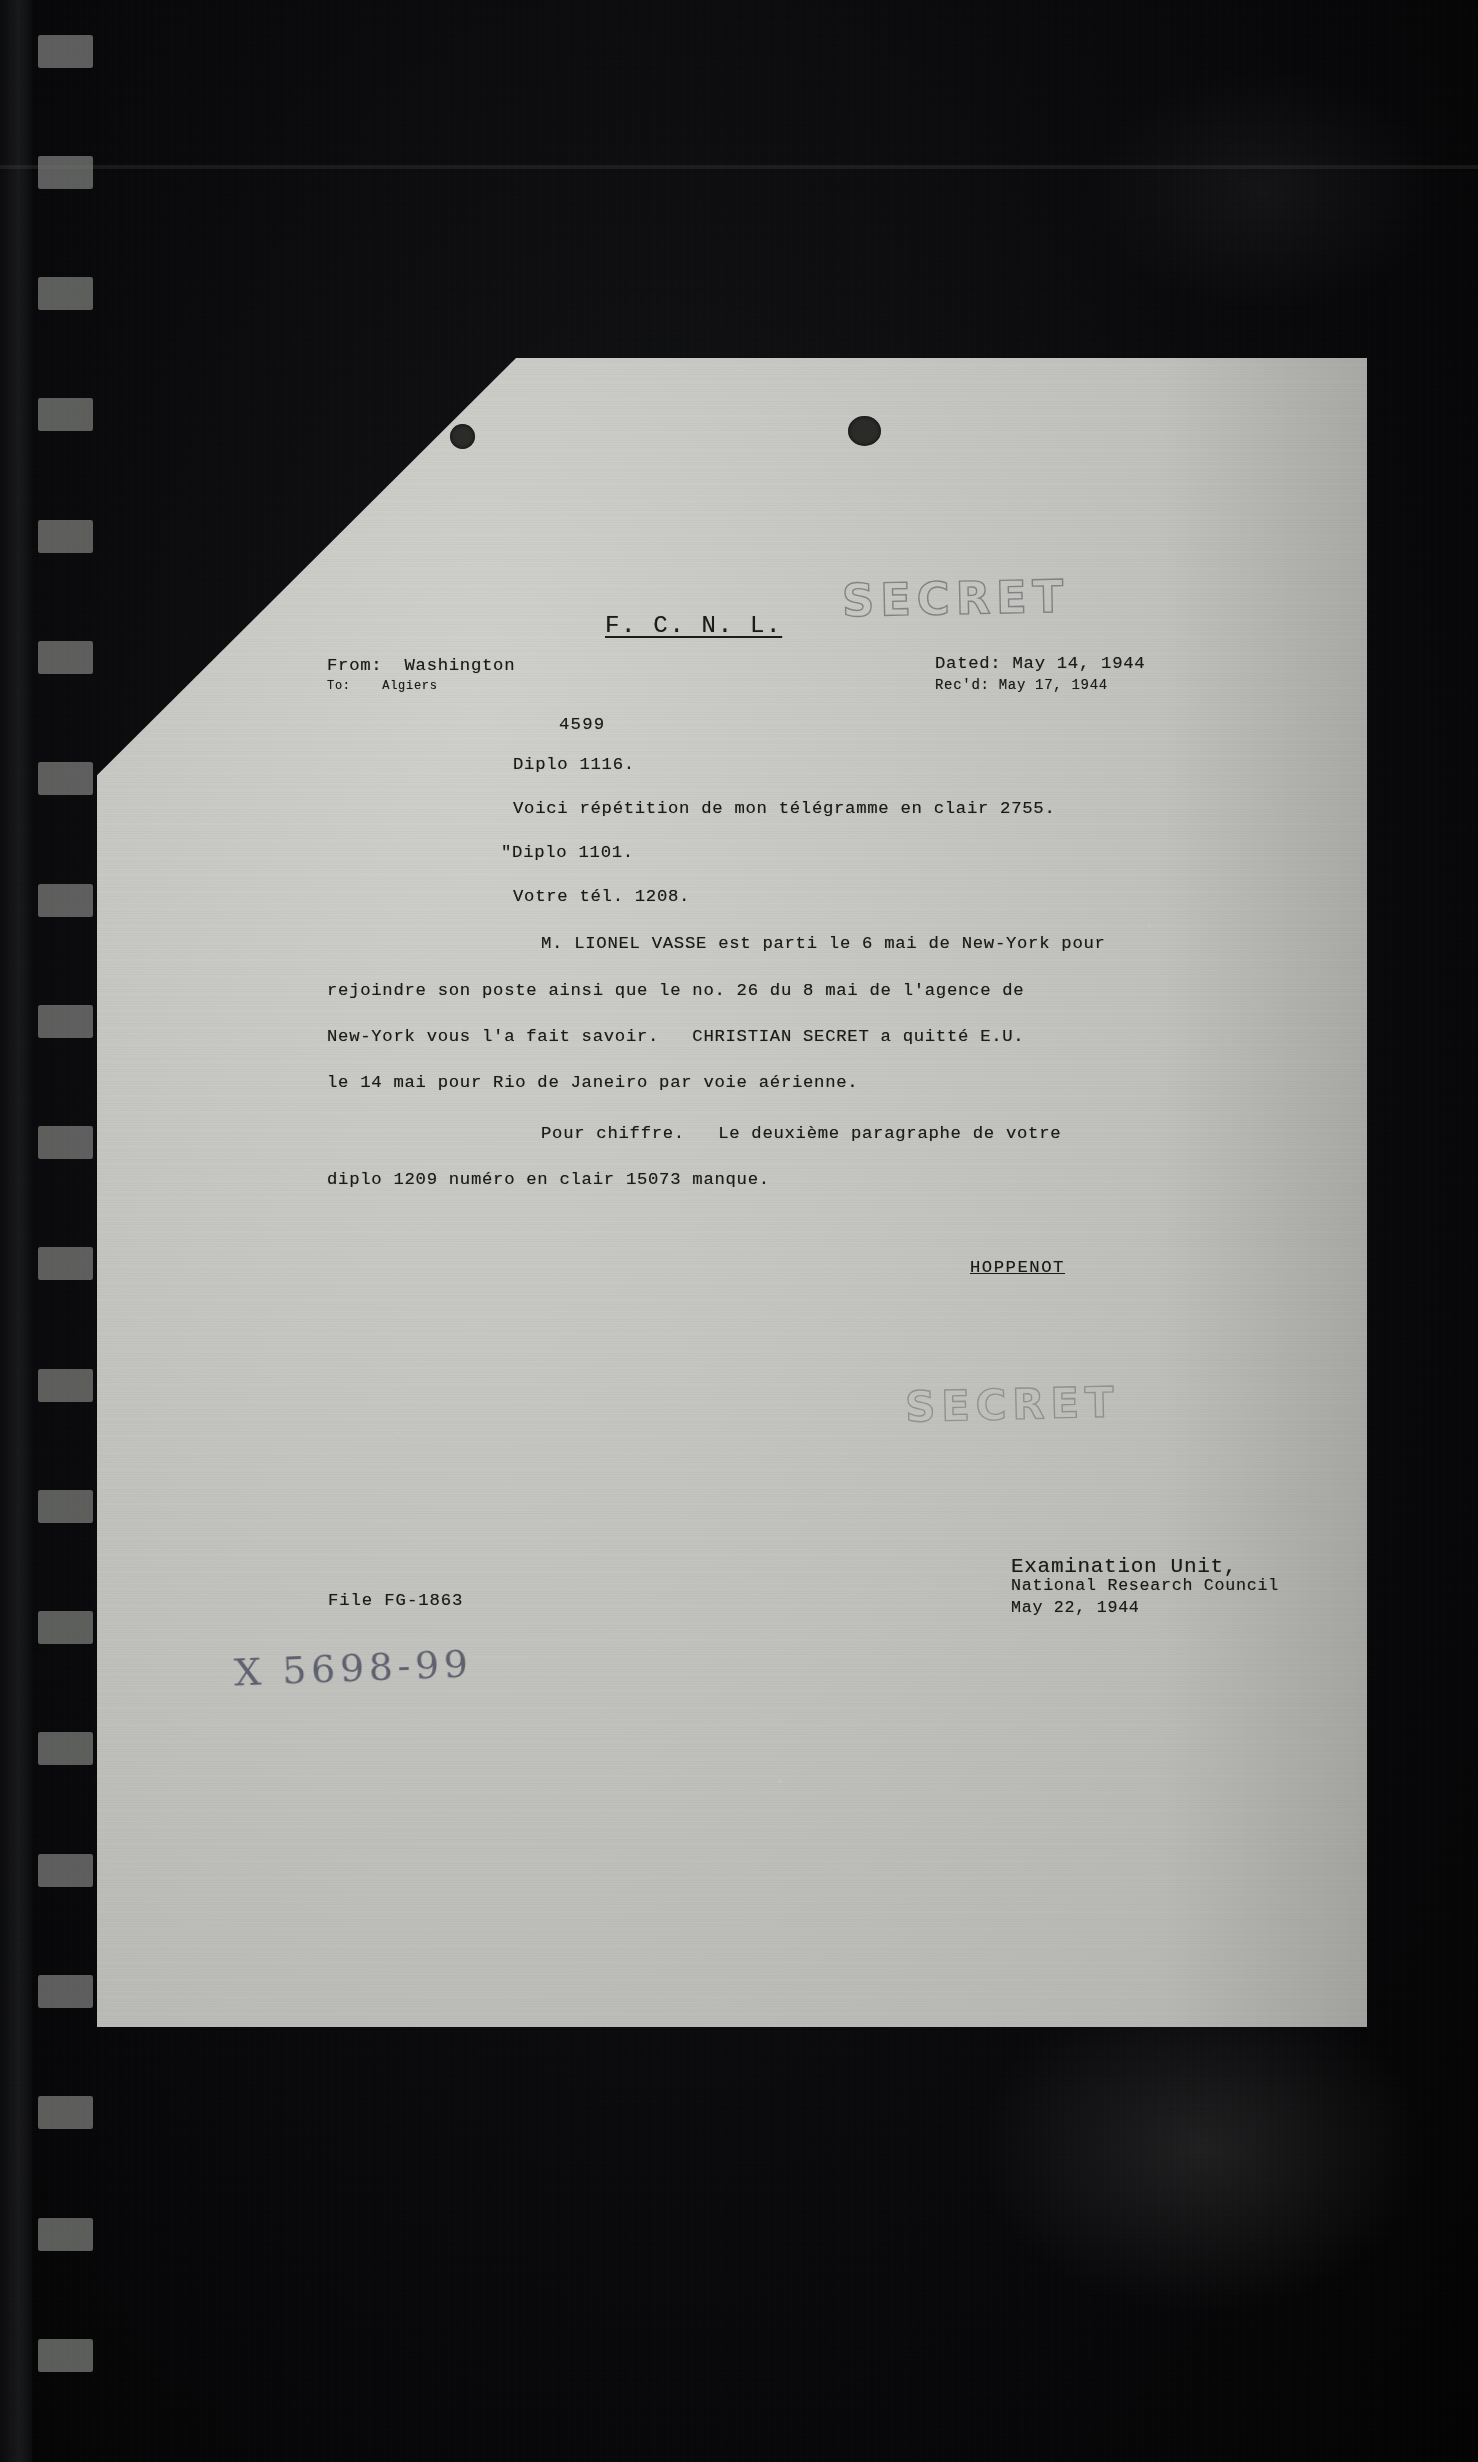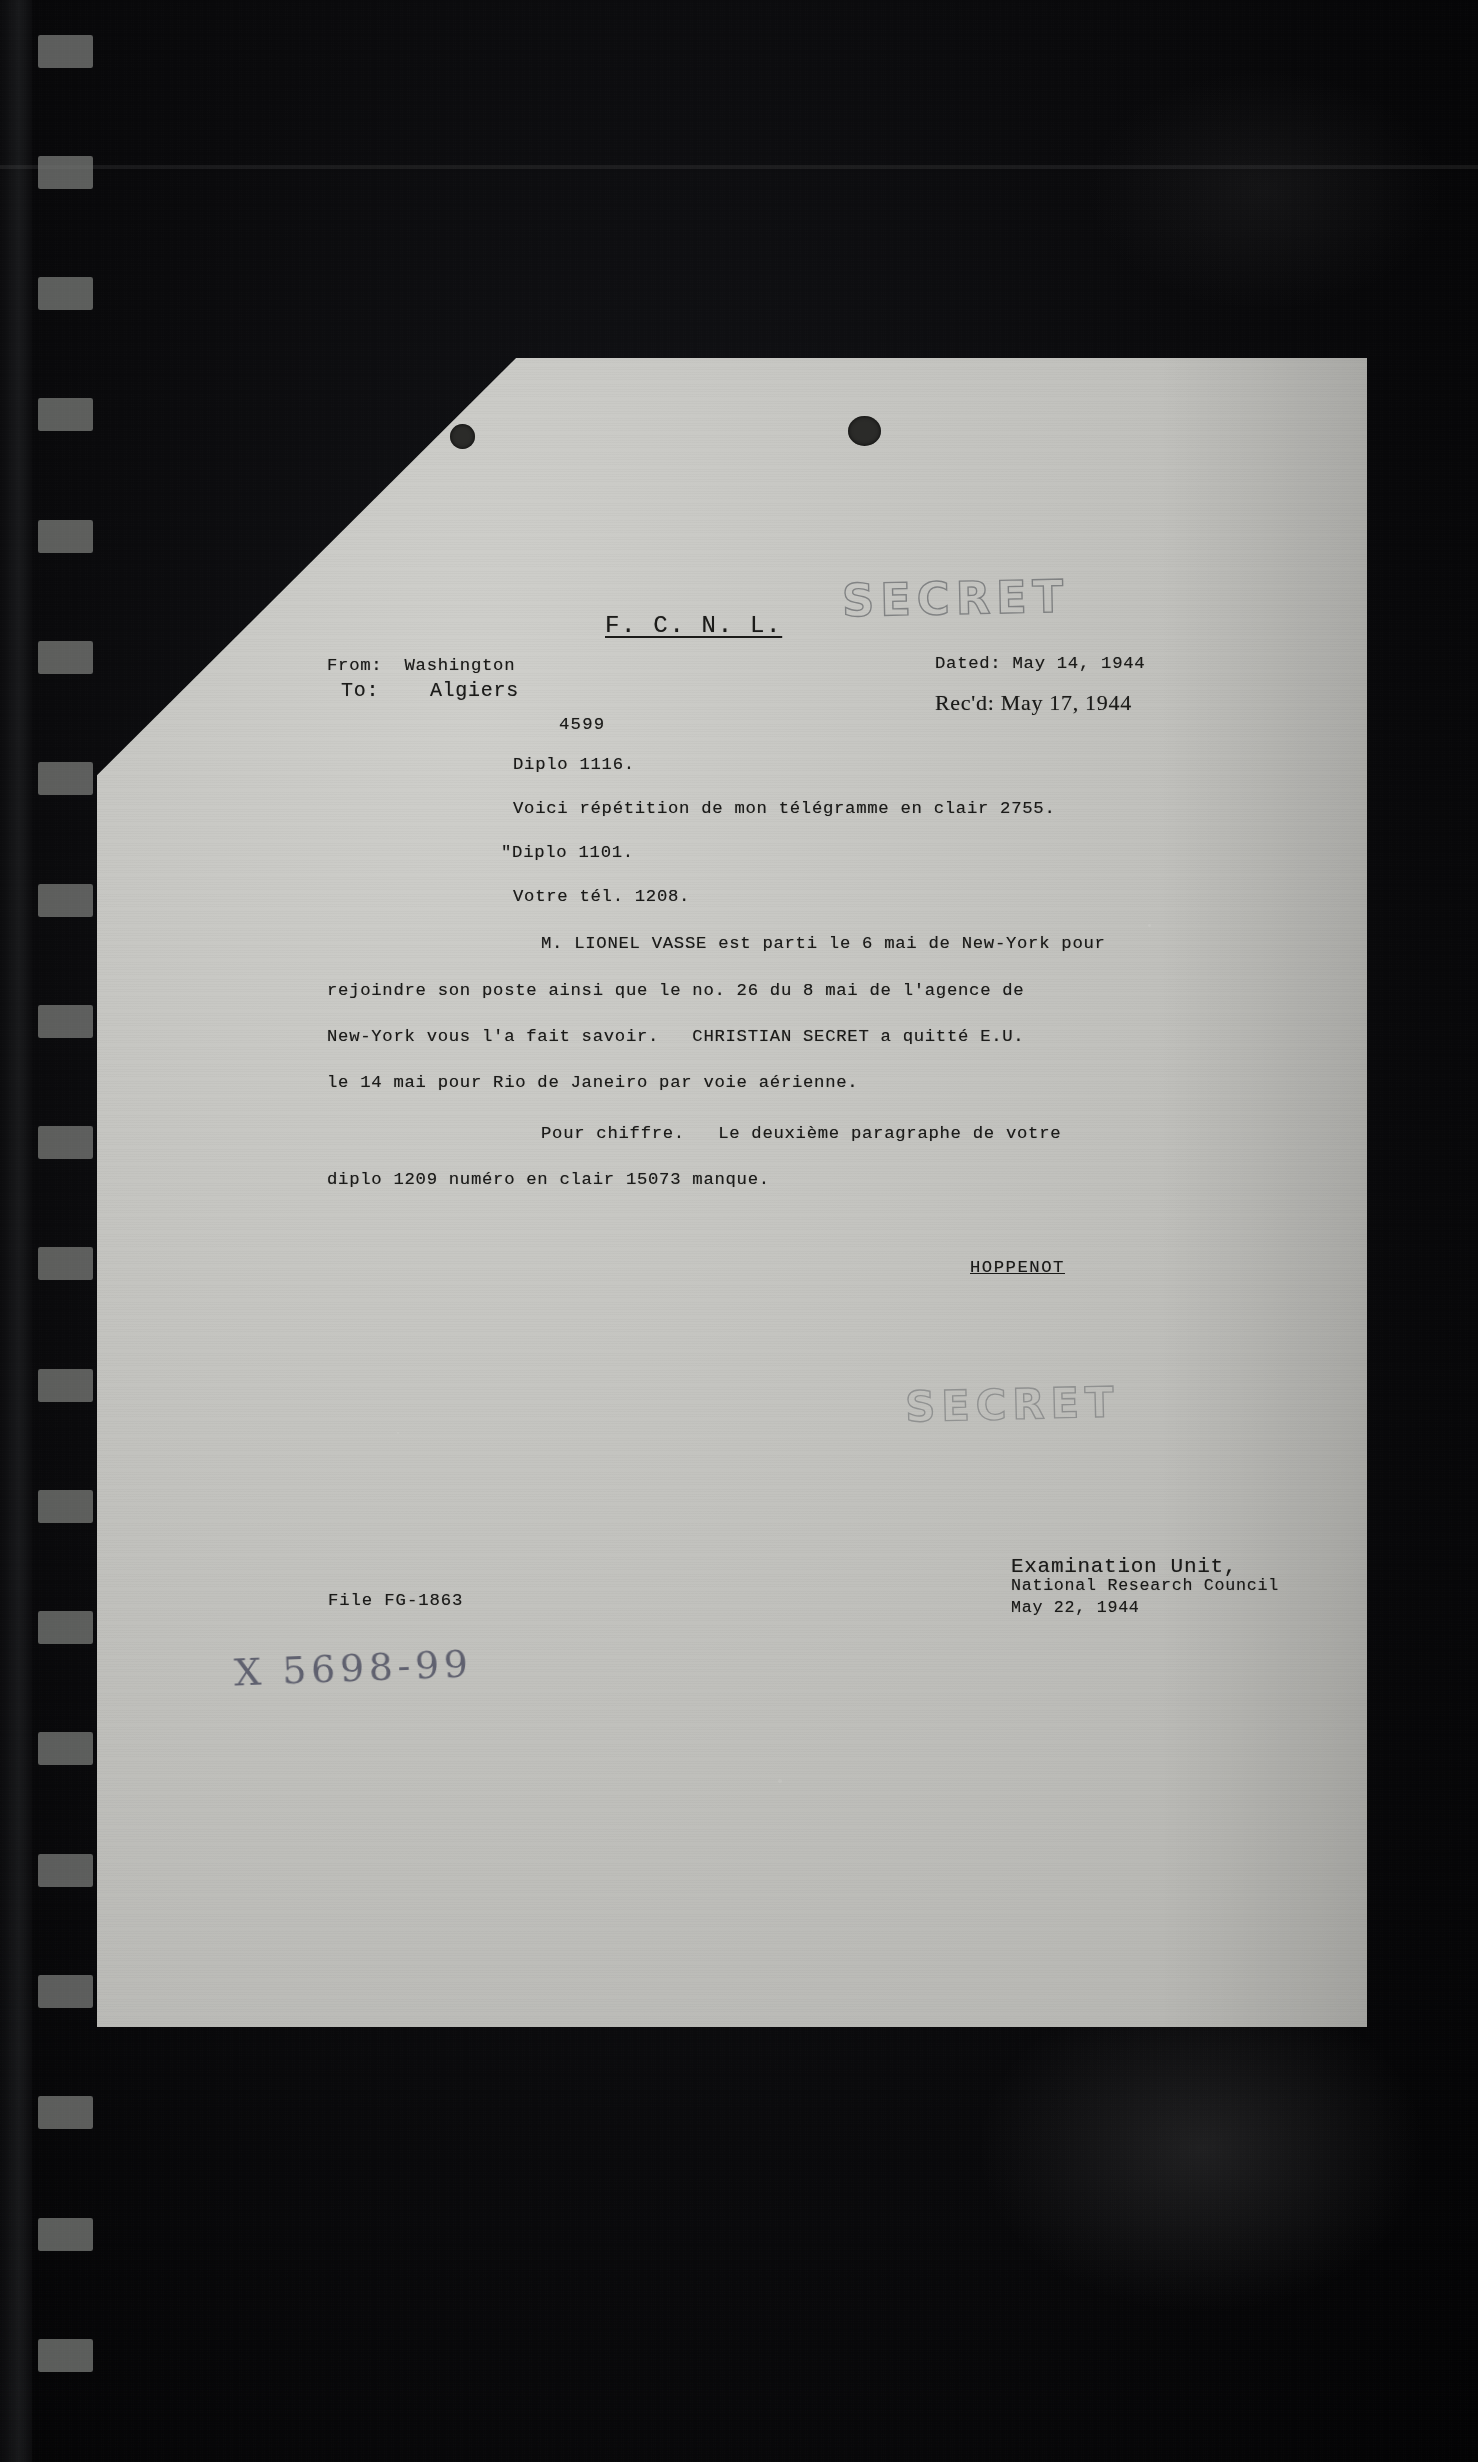--- a/index.html
+++ b/index.html
@@ -134,23 +134,23 @@
 
   #heading-fcnl {
     left: 508px; top: 254px;
     font-size: 24px;
     letter-spacing: 1.7px;
     text-decoration: underline;
     text-underline-offset: 3.5px;
   }
 
   #from-line  { left: 230px; top: 298px; font-size: 17.3px; }
-  #to-line    { left: 244px; top: 321px; font-size: 20px; }
+  #to-line    { left: 230px; top: 321px; font-size: 12px; }
   #dated-line { left: 838px; top: 296px; font-size: 17.3px; }
-  #recd-line  { left: 838px; top: 332px; font-size: 22px; font-family: Liberation Serif, serif; }
+  #recd-line  { left: 838px; top: 319px; font-size: 14px; }
 
   #serial-number { left: 462px; top: 357px; font-size: 17.3px; letter-spacing: 1.2px; }
 
   .body-line { font-size: 17.3px; }
   #line-diplo-1116   { left: 416px;  top: 397px; }
   #line-voici        { left: 416px;  top: 441px; }
   #line-diplo-1101   { left: 404px;  top: 485px; }
   #line-votre-tel    { left: 416px;  top: 529px; }
   #line-para1-a      { left: 444px;  top: 576px; text-align: right; }
   #line-para1-b      { left: 230px;  top: 623px; }

